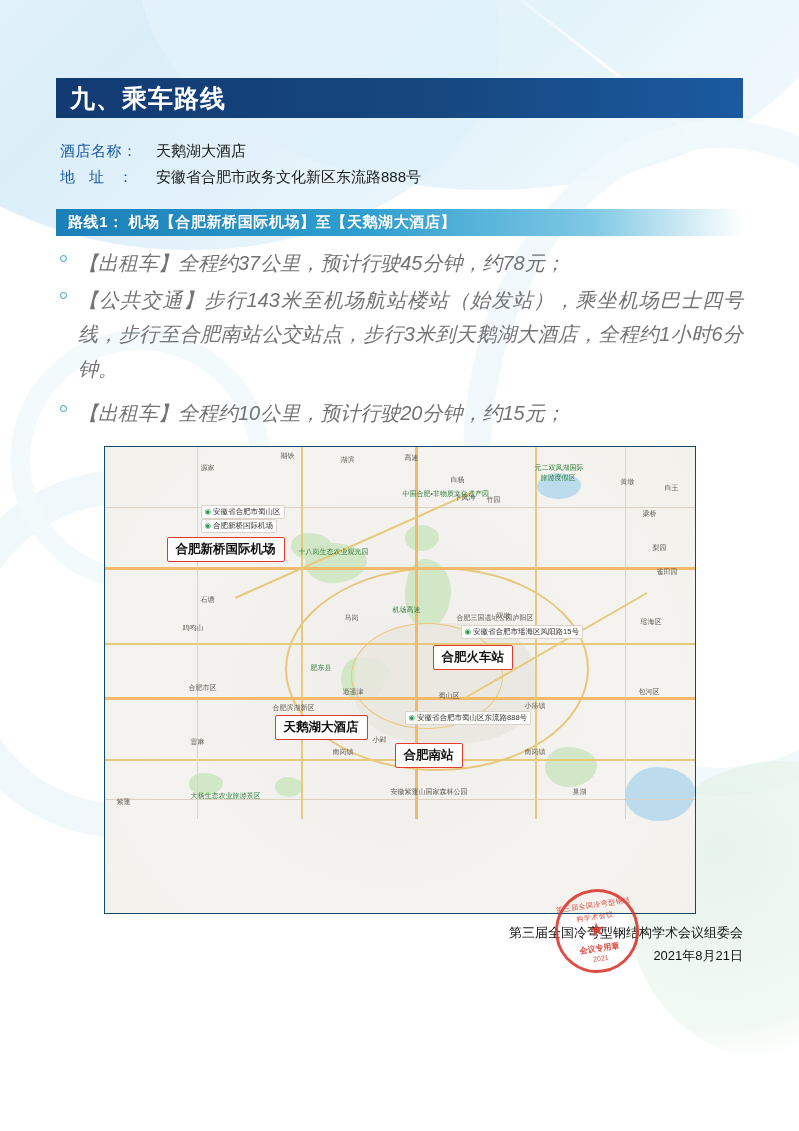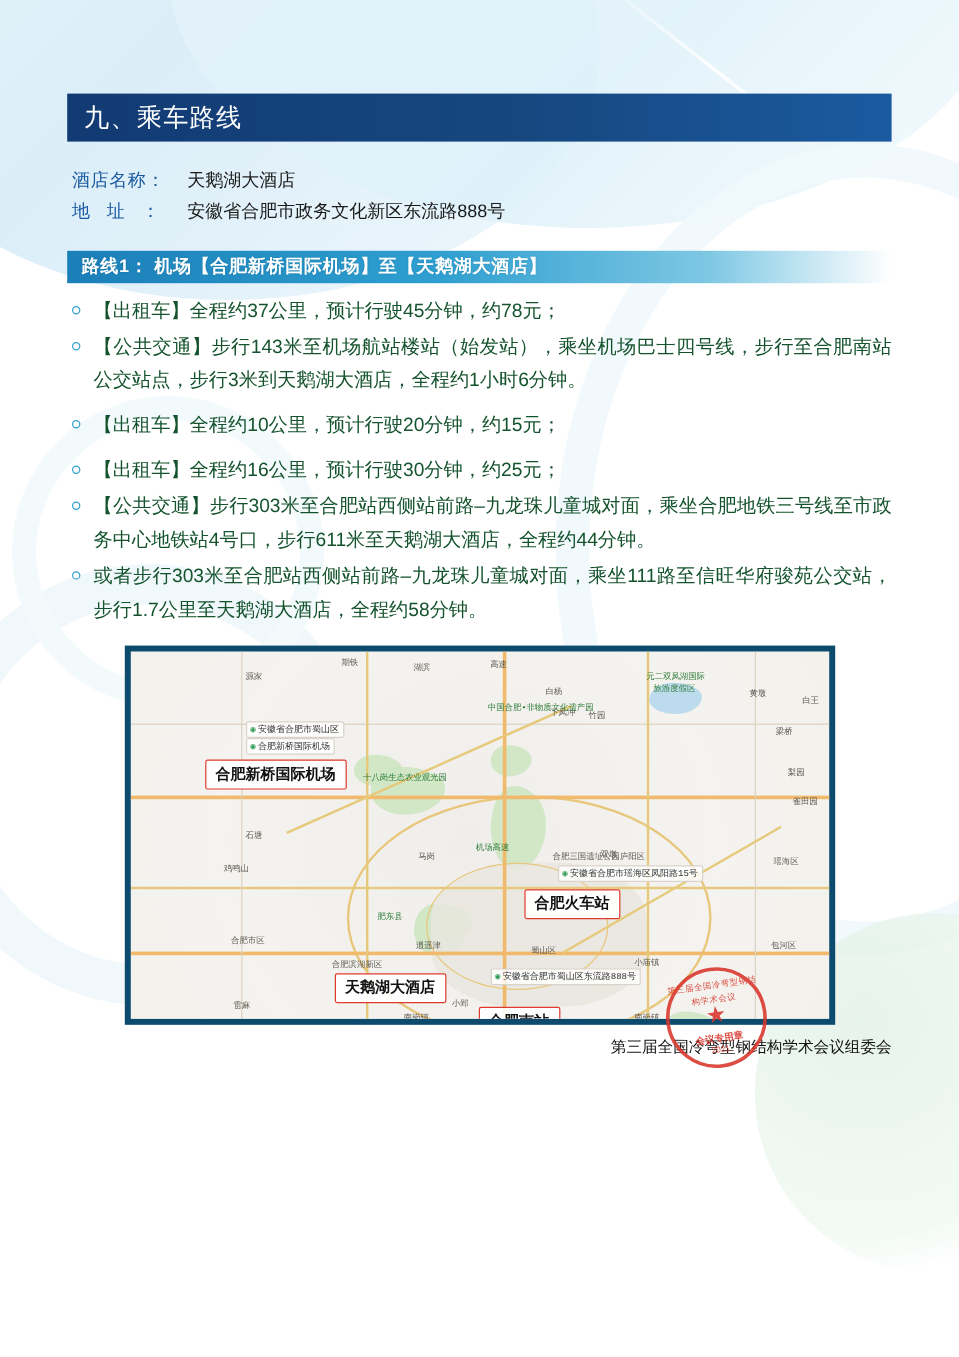--- a/index.html
+++ b/index.html
@@ -105,22 +105,22 @@
     margin-top: 78px;
     background: linear-gradient(90deg, #123a73 0%, #16477f 55%, #1b5aa0 100%);
     height: 40px;
     display: flex;
     align-items: center;
     padding-left: 14px;
     box-sizing: border-box;
   }
   .section-title-bar .title {
     color: #ffffff;
-    font-size: 21px;
-    font-weight: normal;
+    font-size: 25px;
+    font-weight: bold;
     letter-spacing: 1px;
   }
 
   .hotel-block {
     margin-top: 20px;
     padding-left: 4px;
     line-height: 1.75;
   }
   .hotel-row {
     display: flex;
@@ -160,49 +160,49 @@
 
   .bullets {
     margin: 10px 0 0 0;
     padding: 0;
     list-style: none;
   }
   .bullet-item {
     position: relative;
     padding-left: 22px;
     margin-bottom: 3px;
-    font-size: 16px;
+    font-size: 20px;
     line-height: 1.72;
-    color: #14532d;
+    color: #737373;
     text-align: justify;
+    font-style: italic;
   }
   .bullet-item::before {
     content: "";
     position: absolute;
     left: 4px;
     top: 9px;
     width: 7px;
     height: 7px;
     border-radius: 50%;
     border: 1.6px solid #2e9fd0;
     background: #ffffff;
     box-sizing: border-box;
   }
 
   
   .map-wrap {
     position: relative;
     margin: 16px auto 0 auto;
     width: 592px;
-    height: 316px;
+    height: 468px;
     background: #f3f2ee;
-    border: 5px solid #0c4a6e;
+    border: 1px solid #0c4a6e;
     box-sizing: border-box;
     overflow: hidden;
-    font-family: Liberation Mono, monospace;
   }
   .map-land {
     position: absolute;
     inset: 0;
     background:
       radial-gradient(circle at 48% 52%, #efeeea 0%, #f4f3ef 60%, #f2f1ec 100%);
   }
   .map-green {
     position: absolute;
     background: #cfe6c4;
@@ -374,25 +374,20 @@
   </div>
   <ul class="bullets">
     <li class="bullet-item">【出租车】全程约37公里，预计行驶45分钟，约78元；</li>
     <li class="bullet-item">【公共交通】步行143米至机场航站楼站（始发站），乘坐机场巴士四号线，步行至合肥南站公交站点，步行3米到天鹅湖大酒店，全程约1小时6分钟。</li>
   </ul>
 
   <ul class="bullets">
     <li class="bullet-item">【出租车】全程约10公里，预计行驶20分钟，约15元；</li>
   </ul>
 
-  <ul class="bullets">
-    <li class="bullet-item">【出租车】全程约16公里，预计行驶30分钟，约25元；</li>
-    <li class="bullet-item">【公共交通】步行303米至合肥站西侧站前路–九龙珠儿童城对面，乘坐合肥地铁三号线至市政务中心地铁站4号口，步行611米至天鹅湖大酒店，全程约44分钟。</li>
-    <li class="bullet-item">或者步行303米至合肥站西侧站前路–九龙珠儿童城对面，乘坐111路至信旺华府骏苑公交站，步行1.7公里至天鹅湖大酒店，全程约58分钟。</li>
-  </ul>
 
   <div class="map-wrap">
     <div class="map-land"></div>
 
     <div class="map-water" style="left:432px; top:26px; width:44px; height:26px;"></div>
     <div class="map-water" style="left:520px; top:320px; width:70px; height:54px;"></div>
     <div class="map-green" style="left:186px; top:86px; width:40px; height:26px;"></div>
     <div class="map-green" style="left:200px; top:96px; width:62px; height:40px;"></div>
     <div class="map-green" style="left:300px; top:78px; width:34px; height:26px;"></div>
     <div class="map-green" style="left:300px; top:112px; width:46px; height:70px;"></div>
@@ -485,19 +480,20 @@
     </div>
     <div class="map-callout" style="left:290px; top:296px;">
       <span>合肥南站</span>
     </div>
   </div>
 
 </div>
 
 <div class="footer">
   <div>第三届全国冷弯型钢结构学术会议组委会</div>
+  <div>2021年8月21日</div>
   <div class="stamp">
     <div class="stamp-top">第三届全国冷弯型钢结构学术会议</div>
     <div class="star">★</div>
     <div class="stamp-bottom">会议专用章</div>
     <div class="stamp-year">2021</div>
   </div>
 </div>
 
 </body></html>

